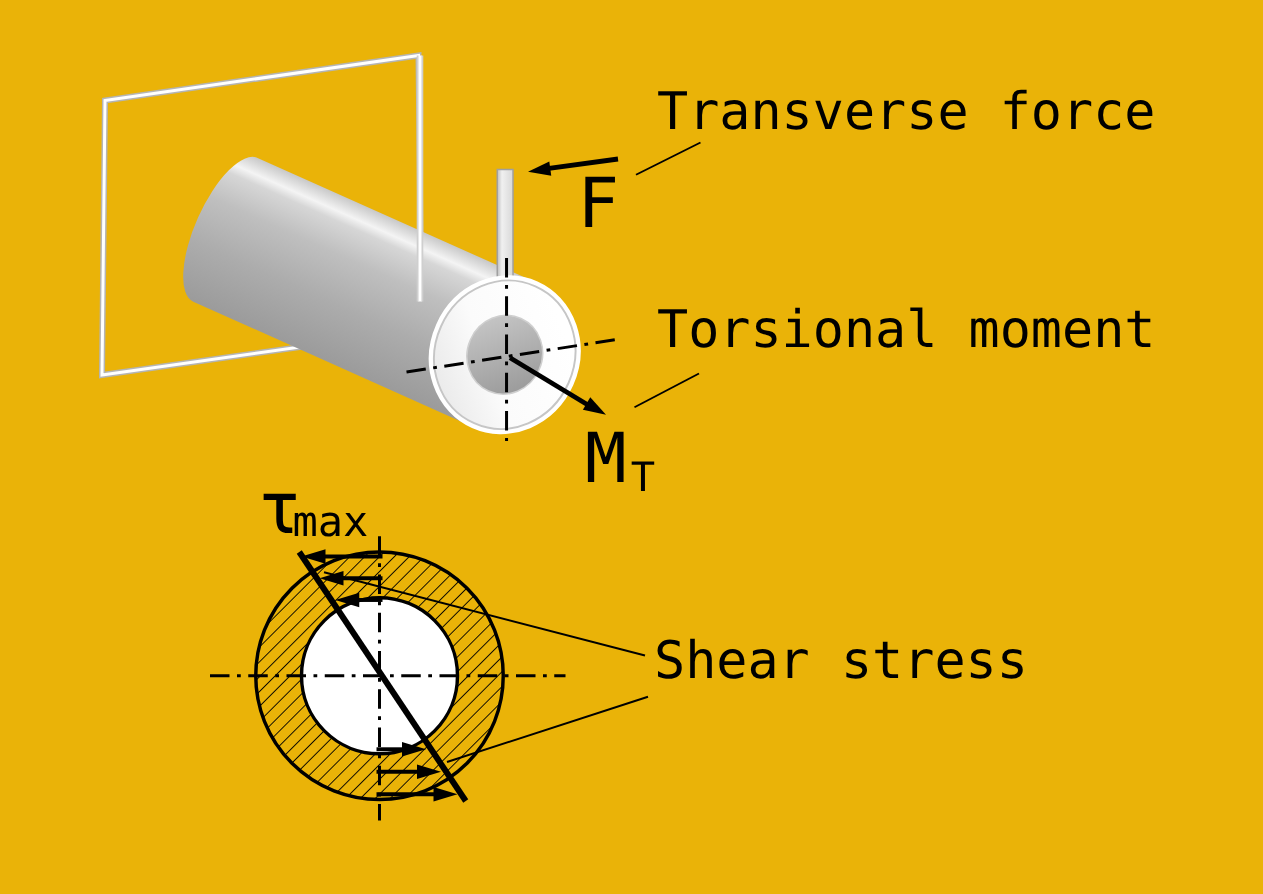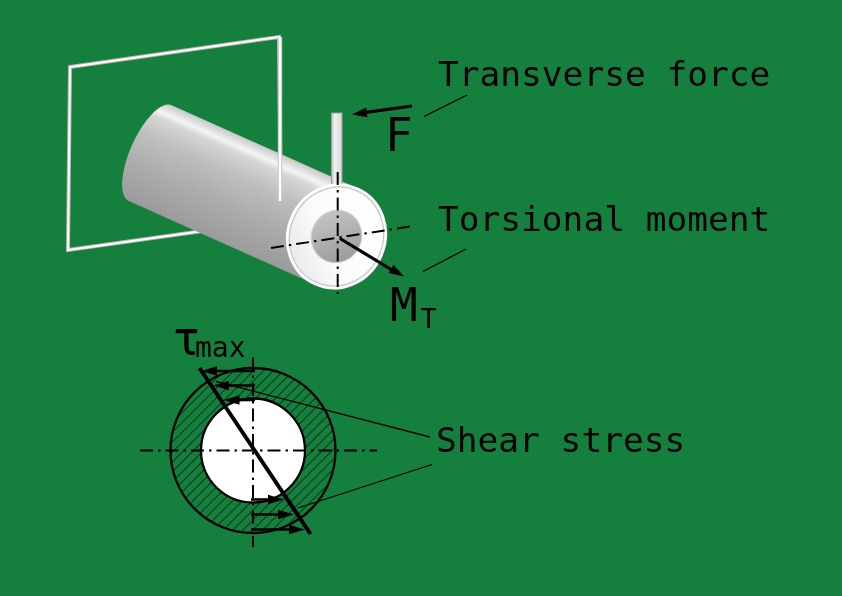--- a/index.html
+++ b/index.html
@@ -4,21 +4,21 @@
 <style>
   html, body {
     margin: 0;
     padding: 0;
     background: #ffffff;
   }
   .canvas {
     position: relative;
     width: 842px;
     height: 596px;
-    background: #15803d;
+    background: #eab308;
     overflow: hidden;
     font-family: "DejaVu Sans Mono", monospace;
   }
   svg text {
     font-family: "DejaVu Sans Mono", monospace;
     fill: #000000;
   }
   .label    { font-size: 34.5px; }
   .symbol   { font-size: 46px; }
   .sub      { font-size: 27px; }

